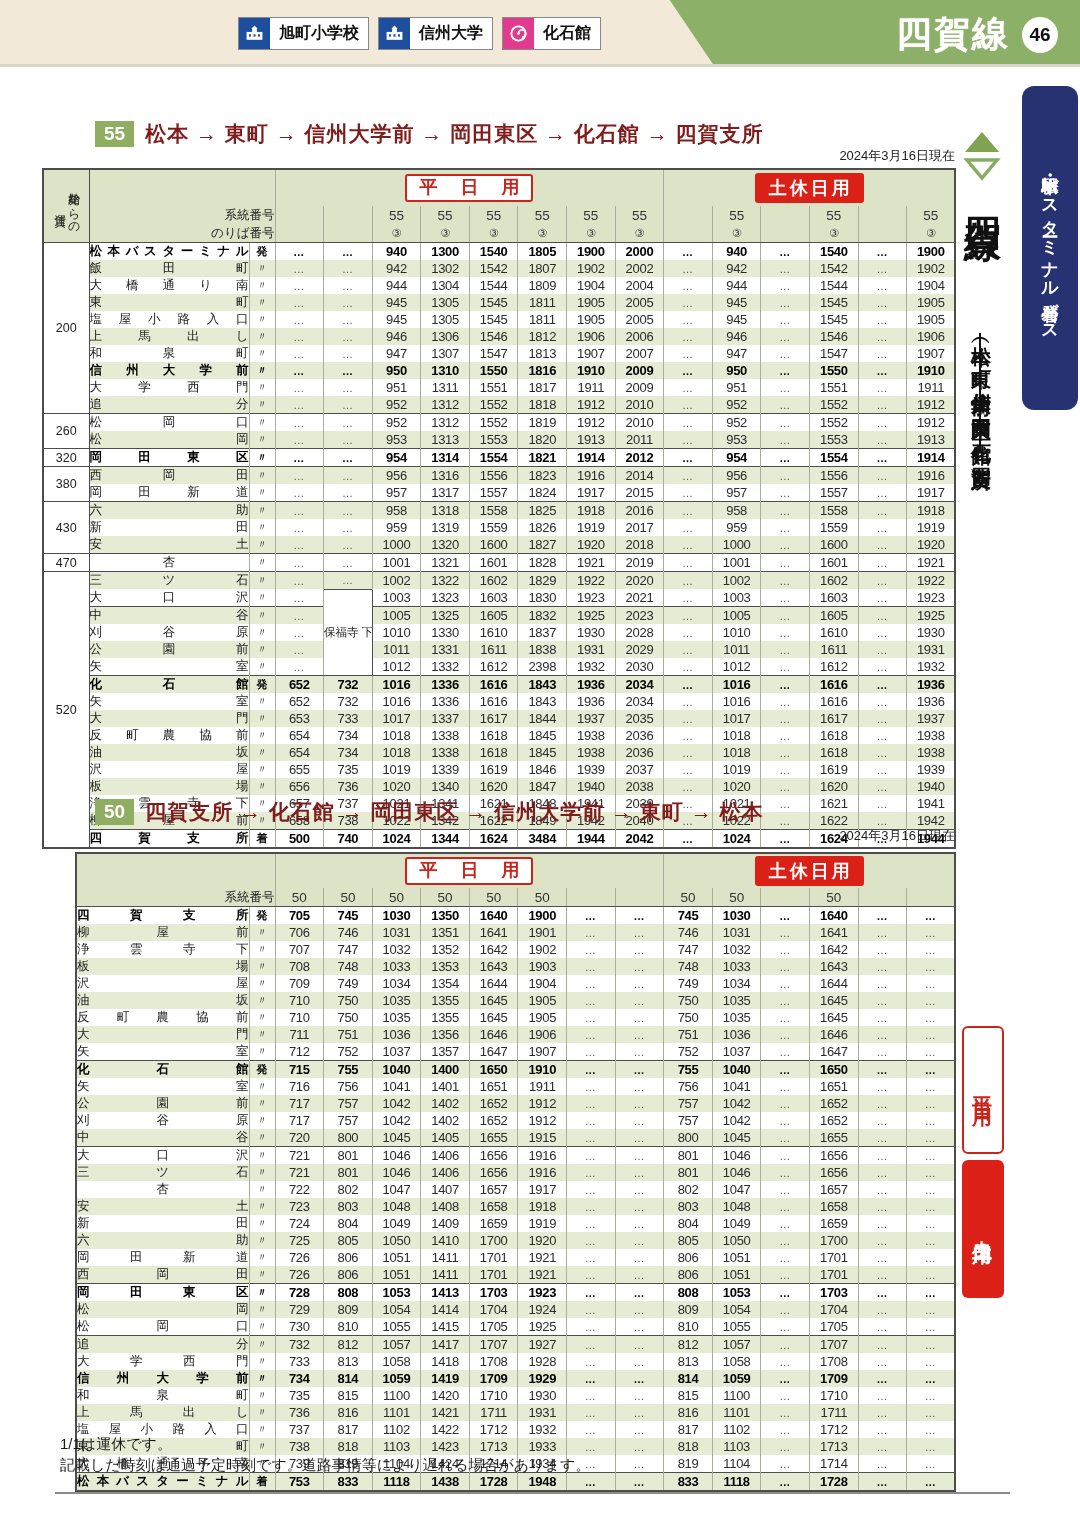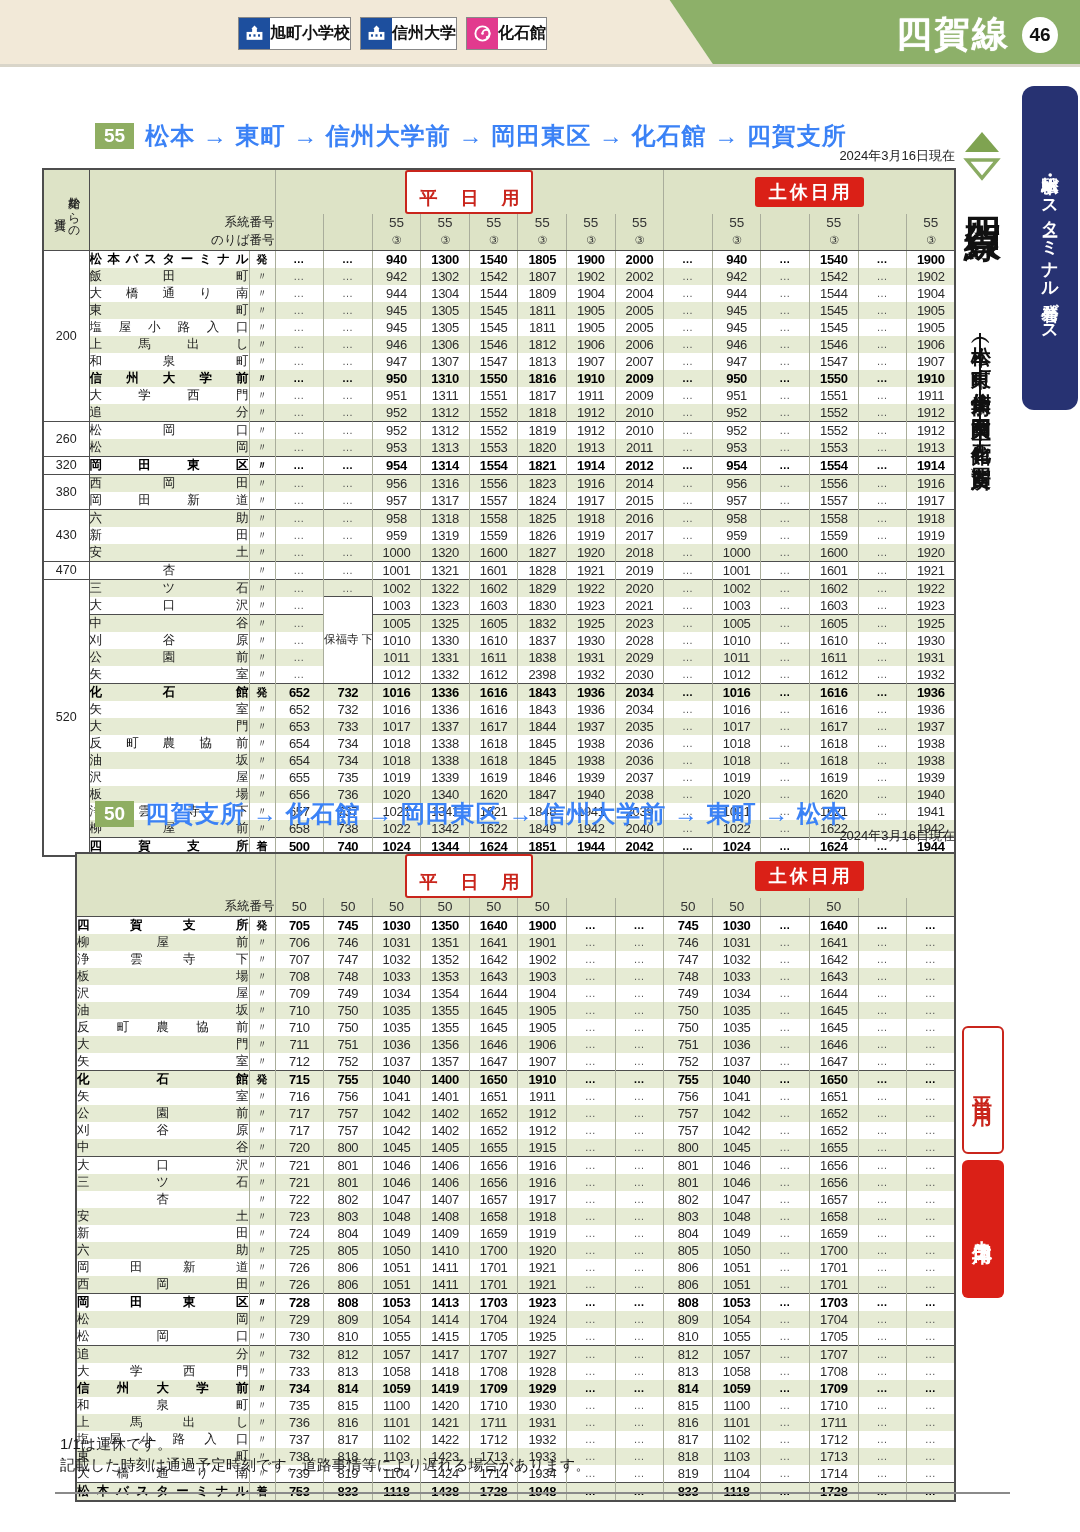--- a/index.html
+++ b/index.html
@@ -9,21 +9,21 @@
   
   .topband{position:absolute;left:0;top:0;width:1080px;height:64px;}
   .band-beige{position:absolute;left:0;top:0;width:1080px;height:64px;background:#f2e9d8;
               clip-path:polygon(0 0,62% 0,66% 100%,0 100%);}
   .band-green{position:absolute;left:0;top:0;width:1080px;height:64px;background:#8db069;
               clip-path:polygon(62% 0,100% 0,100% 100%,66% 100%);}
   .band-shadow{position:absolute;left:0;top:64px;width:1080px;height:3px;background:#d9d5c9;}
   .landmarks{position:absolute;left:238px;top:17px;display:flex;gap:9px;}
   .lm{display:flex;align-items:stretch;background:#fff;border:1px solid #888;height:31px;}
   .lm-icon{width:31px;display:flex;align-items:center;justify-content:center;}
-  .lm-label{display:flex;align-items:center;padding:0 0;font-size:16px;font-weight:bold;color:#111;}
+  .lm-label{display:flex;align-items:center;padding:0 9px;font-size:16px;font-weight:bold;color:#111;}
   .route-head{position:absolute;right:22px;top:10px;display:flex;align-items:center;gap:12px;}
   .route-name{color:#fff;font-size:36px;font-weight:bold;letter-spacing:2px;
               text-shadow:0 0 1px #fff;}
   .page-circle{width:36px;height:36px;border-radius:50%;background:#fff;color:#111;
                display:flex;align-items:center;justify-content:center;font-size:19px;font-weight:bold;}
   
   .vtext{writing-mode:vertical-rl;}
   .terminal-badge{position:absolute;left:1022px;top:86px;width:56px;height:324px;background:#273272;
                   border-radius:12px;display:flex;align-items:center;justify-content:center;}
   .terminal-badge .vtext{color:#fff;font-size:17px;font-weight:bold;letter-spacing:1px;}
@@ -34,21 +34,21 @@
   .side-route-path .vtext{font-size:20px;font-weight:bold;color:#111;letter-spacing:1px;}
   .side-weekday{position:absolute;left:962px;top:1026px;width:38px;height:124px;background:#fff;
                 border:2px solid #c9251c;border-radius:6px;display:flex;align-items:center;justify-content:center;}
   .side-weekday .vtext{color:#c9251c;font-size:20px;font-weight:bold;letter-spacing:6px;}
   .side-holiday{position:absolute;left:962px;top:1160px;width:42px;height:138px;background:#da2017;
                 border-radius:6px;display:flex;align-items:center;justify-content:center;}
   .side-holiday .vtext{color:#fff;font-size:20px;font-weight:bold;letter-spacing:2px;}
   
   .sec-title{position:absolute;display:flex;align-items:center;gap:11px;}
   .sec-badge{background:#8fae62;color:#fff;font-weight:bold;font-size:19px;padding:2px 9px;line-height:1.2;}
-  .sec-name{font-size:24px;font-weight:bold;color:#3b82f6;letter-spacing:1px;}
+  .sec-name{font-size:21px;font-weight:bold;color:#7f1d1d;letter-spacing:1px;}
   .sec-date{position:absolute;font-size:13px;color:#222;text-align:right;}
   
   table.tt{border-collapse:collapse;table-layout:fixed;position:absolute;background:#fff;
            border:2px solid #4d4d4d;}
   .tt th,.tt td{padding:0;margin:0;overflow:hidden;white-space:nowrap;border-left:1px solid #a9ad9b;}
   .tt thead th{background:#dde3c6;font-weight:normal;}
   .tt thead tr.bannerRow th{height:36px;}
   .t2 thead tr.bannerRow th{height:34px;}
   .tt thead tr.numRow th{height:18px;}
   .tt thead tr:last-child th{border-bottom:1.5px solid #4d4d4d;}
@@ -56,21 +56,21 @@
   .t1 tbody td{height:15.6px;}
   .t2 tbody td{height:15px;}
   .corner{border-left:none;}
   .fareHead{border-right:1.5px solid #4d4d4d;border-left:none;}
   .fareHeadTxt{font-size:12px;letter-spacing:1px;line-height:1.15;margin:0 auto;white-space:pre-line;color:#222;}
   .rowLabel{text-align:right;padding-right:7px;font-size:12.5px;color:#222;border-left:none;}
   .thNum{text-align:center;font-size:13.5px;color:#333;}
   .thPlat{text-align:center;font-size:11px;color:#333;}
   .bannerCell{text-align:center;vertical-align:middle;}
   .wdBanner{display:inline-block;background:#fff;border:2px solid #c9251c;color:#c9251c;border-radius:3px;
-            font-size:18px;font-weight:bold;letter-spacing:9px;padding:15px 3px 2px 12px;line-height:1.25;}
+            font-size:18px;font-weight:bold;letter-spacing:9px;padding:0 3px 2px 12px;line-height:1.25;}
   .hdBanner{display:inline-block;background:#da2017;color:#fff;border-radius:3px;
             font-size:18px;font-weight:bold;letter-spacing:3px;padding:4px 11px 4px 14px;line-height:1.25;}
   .fare{background:#fff !important;text-align:center;font-size:12.5px;color:#222;
         border-right:1.5px solid #4d4d4d;border-left:none;border-bottom:1px solid #4d4d4d;border-top:1px solid #4d4d4d;}
   .sname{font-size:12.5px;padding:0 5px;text-align:justify;text-align-last:justify;text-justify:inter-character;color:#1a1a1a;}
   .t1 .sname{border-left:none;}
   .t2 .sname{border-left:none;}
   .sname.one{text-align-last:center;}
   .marker{font-size:11px;text-align:center;color:#333;border-left:none;}
   .time{text-align:center;font-size:13px;letter-spacing:-0.3px;color:#2b2b2b;}
@@ -847,21 +847,21 @@
         <td class="time">1942</td>
       </tr>
       <tr class="sep boldrow">
         <td class="sname">四賀支所</td>
         <td class="marker">着</td>
         <td class="time wstart">500</td>
         <td class="time">740</td>
         <td class="time">1024</td>
         <td class="time">1344</td>
         <td class="time">1624</td>
-        <td class="time">1851</td>
+        <td class="time">3484</td>
         <td class="time">1944</td>
         <td class="time">2042</td>
         <td class="time hstart dots">…</td>
         <td class="time">1024</td>
         <td class="time dots">…</td>
         <td class="time">1624</td>
         <td class="time dots">…</td>
         <td class="time">1944</td>
       </tr>
     </tbody>

